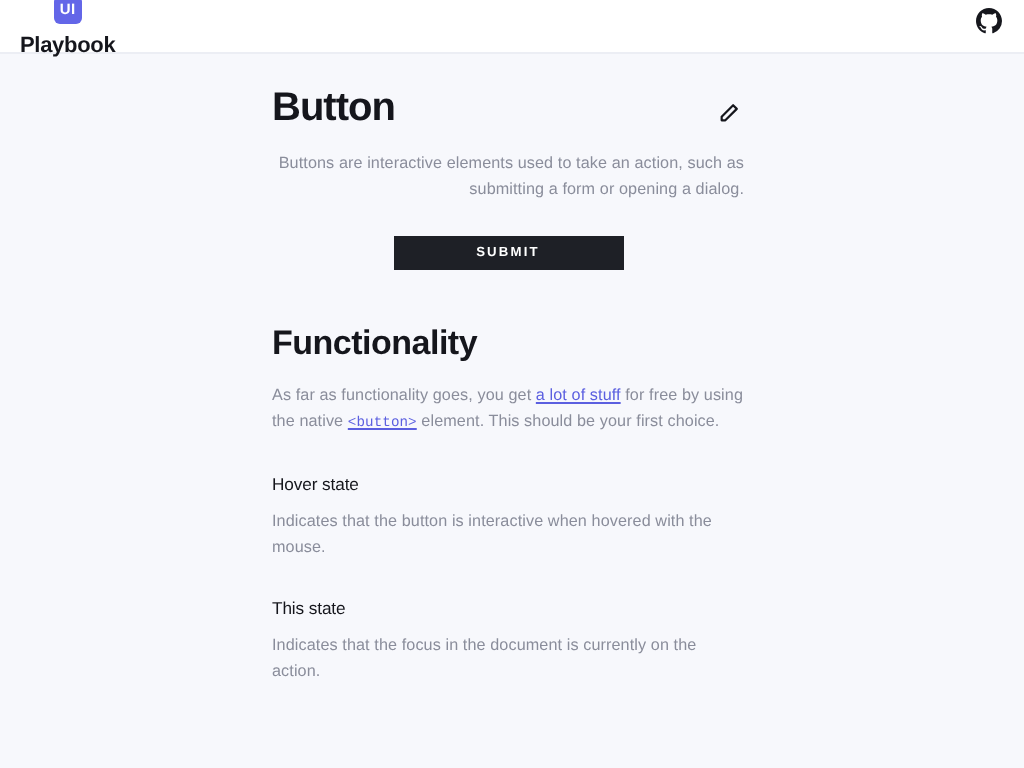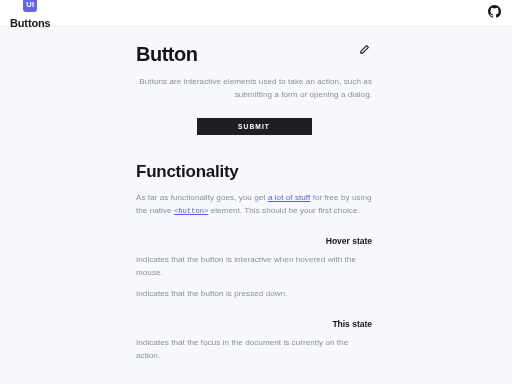--- a/index.html
+++ b/index.html
@@ -67,21 +67,21 @@
   .page {
     padding: 0 136px;
     height: 357px;
     overflow: hidden;
   }
 
   .col { width: 236px; }
 
   .title-row {
     display: flex;
-    align-items: flex-start;
+    align-items: flex-end;
     justify-content: space-between;
     padding-top: 16px;
   }
 
   .page-title {
     font-size: 20px;
     font-weight: bold;
     color: #15161c;
     letter-spacing: -0.5px;
     line-height: 1.1;
@@ -155,42 +155,41 @@
     font-family: "Liberation Mono", monospace;
     font-size: 7.1px;
     color: #5b5fe0;
     text-decoration: underline;
     cursor: pointer;
   }
 
   h3.sub {
     margin-top: 18px;
     font-size: 8.6px;
-    font-weight: bold;
+    font-weight: normal;
     color: #15161c;
     letter-spacing: -0.05px;
-    text-align: right;
   }
 
   .sub-text {
     margin-top: 8px;
     font-size: 8.1px;
     line-height: 1.6;
     color: #8a8d9b;
     letter-spacing: 0.05px;
   }
 </style>
 </head>
 <body>
 
 <div class="topbar">
 
   <div class="brand">
     <span class="brand-mark">UI</span>
-    <span class="brand-name">Buttons</span>
+    <span class="brand-name">Playbook</span>
   </div>
 
   <a class="gh-link">
     <span>
       <svg width="13" height="13" viewBox="0 0 16 16" fill="#16171d" aria-hidden="true">
         <path d="M8 0C3.58 0 0 3.58 0 8c0 3.54 2.29 6.53 5.47 7.59.4.07.55-.17.55-.38
                  0-.19-.01-.82-.01-1.49-2.01.37-2.53-.49-2.69-.94-.09-.23-.48-.94-.82-1.13
                  -.28-.15-.68-.52-.01-.53.63-.01 1.08.58 1.23.82.72 1.21 1.87.87 2.33.66
                  .07-.52.28-.87.51-1.07-1.78-.2-3.64-.89-3.64-3.95 0-.87.31-1.59.82-2.15
                  -.08-.2-.36-1.02.08-2.12 0 0 .67-.21 2.2.82.64-.18 1.32-.27 2-.27.68 0
@@ -224,19 +223,18 @@
       <button class="submit-btn">SUBMIT</button>
     </div>
 
     <h2 class="section">Functionality</h2>
 
     <p class="body-text"><span>As far as functionality goes, you get </span><a class="ilink">a lot of stuff</a><span> for free by using the native </span><code class="inline">&lt;button&gt;</code><span> element. This should be your first choice.</span></p>
 
     <h3 class="sub">Hover state</h3>
     <p class="sub-text">Indicates that the button is interactive when hovered with the mouse.</p>
 
-    <p class="sub-text">Indicates that the button is pressed down.</p>
 
     <h3 class="sub">This state</h3>
     <p class="sub-text">Indicates that the focus in the document is currently on the action.</p>
 
   </div>
 </div>
 
 </body></html>

